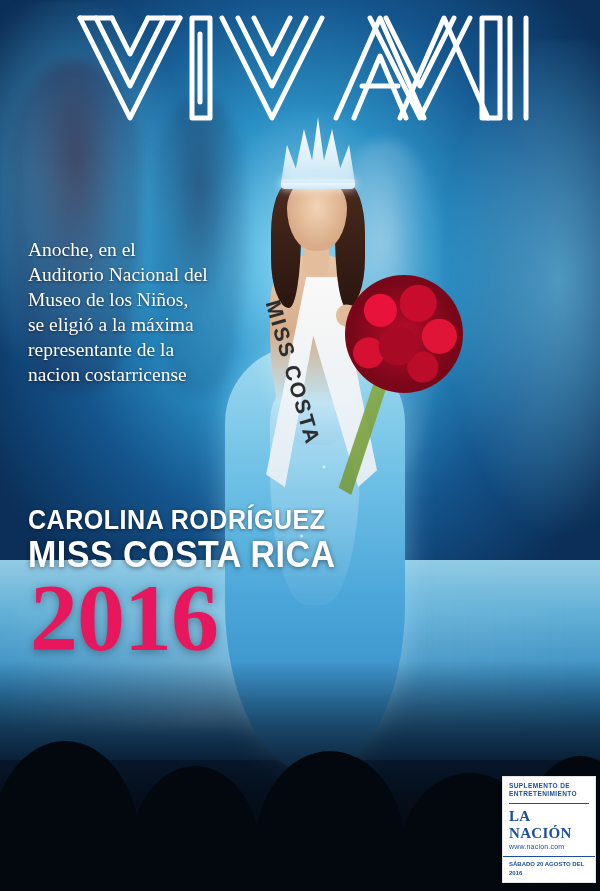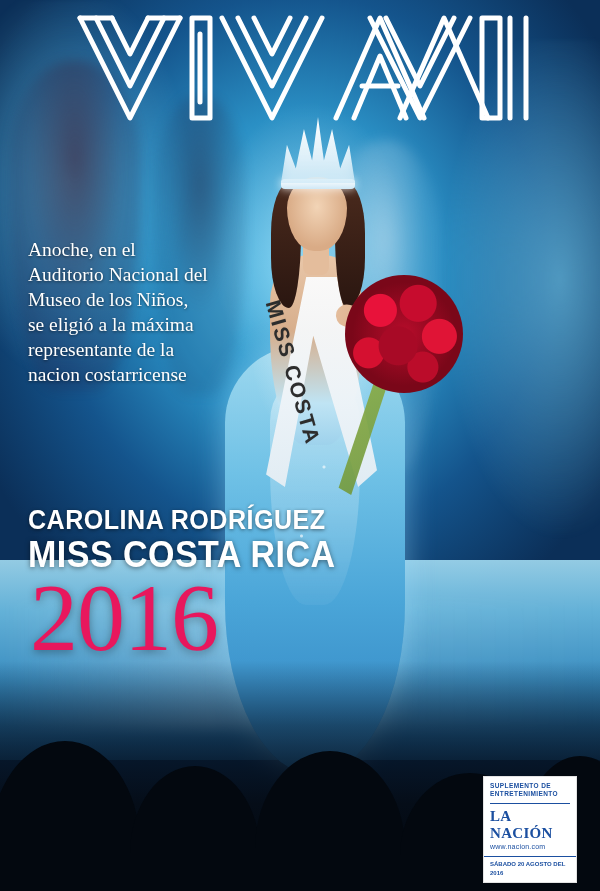--- a/index.html
+++ b/index.html
@@ -234,31 +234,31 @@
     letter-spacing: 0.5px;
     transform: scaleX(0.92);
     transform-origin: left center;
     text-shadow: 0 1px 5px rgba(0,0,0,.5);
   }
   .year {
     position: absolute;
     left: 30px; top: 570px;
     color: #e8175d;
     font-family: "Liberation Serif", serif;
-    font-weight: normal;
+    font-weight: bold;
     font-size: 96px;
     line-height: 1;
     letter-spacing: -1px;
     text-shadow: 0 2px 8px rgba(0,0,0,.35);
   }
 
   
   .logo-block {
     position: absolute;
-    right: 23px; bottom: 8px;
+    right: 4px; bottom: 8px;
     width: 92px;
     background: #ffffff;
     padding: 0;
     border: 1px solid #e3e3e3;
     margin-left: 40px;
   }
   .logo-kicker {
     color: #1b4fa0;
     font-size: 6.5px;
     font-weight: bold;

